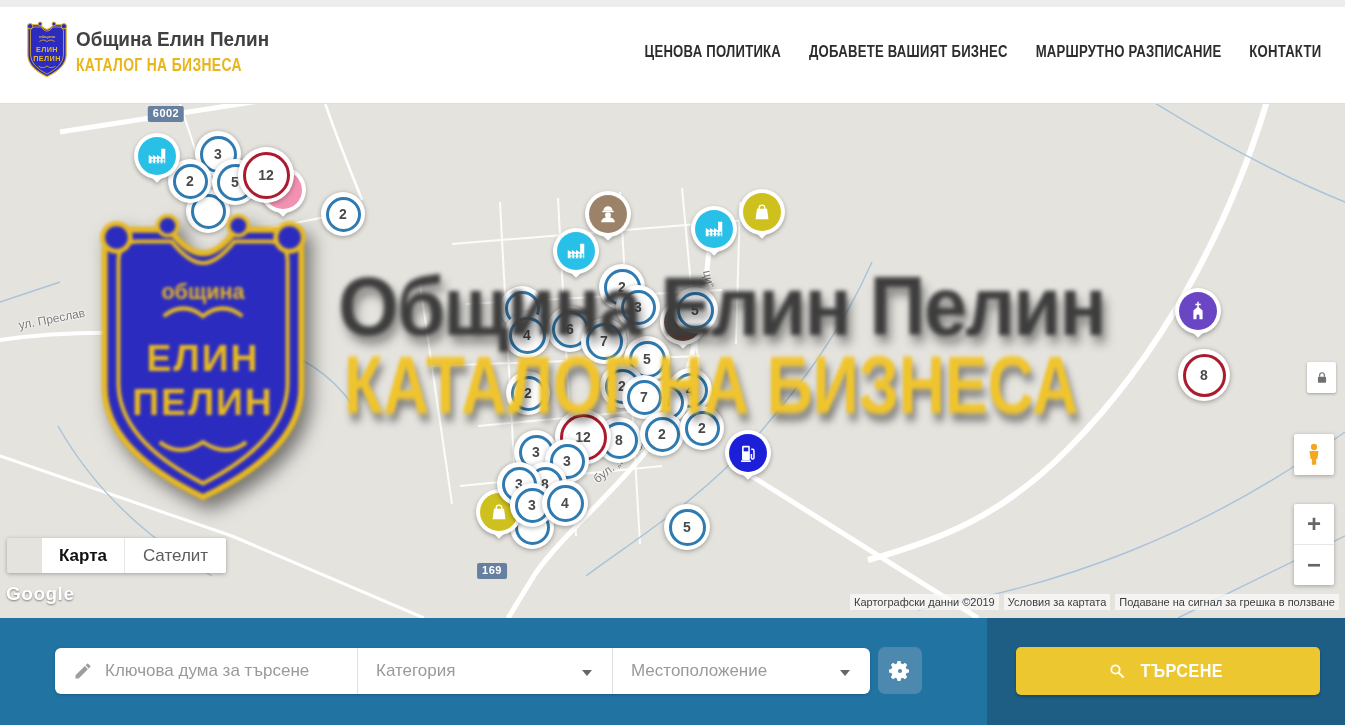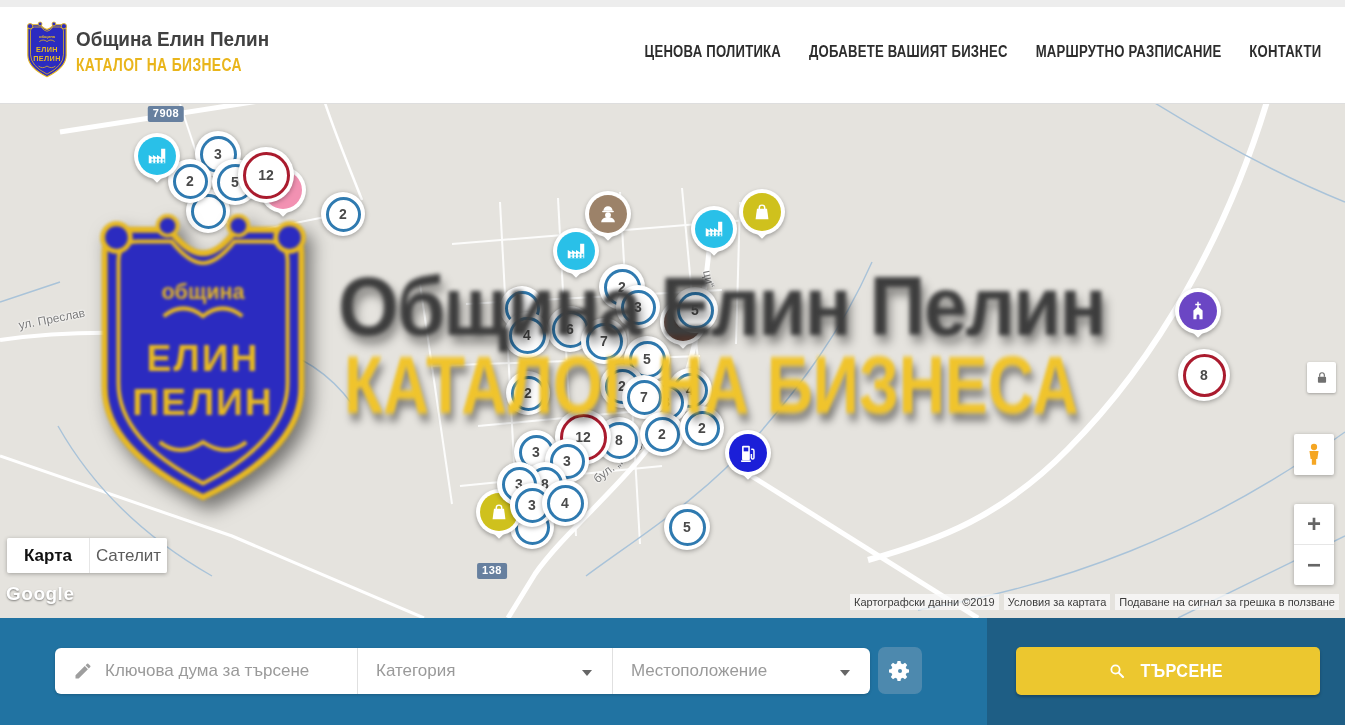--- a/index.html
+++ b/index.html
@@ -36,22 +36,22 @@
   .pin .icn { display:flex; }
 
   
   #wm-shield { position:absolute; left:85px; top:106px; width:236px; height:299px; z-index:40; filter:blur(1.8px) drop-shadow(7px 10px 9px rgba(0,0,0,.5)); pointer-events:none; }
   #wm-title { position:absolute; left:338px; top:154px; font-size:84px; font-weight:bold; color:#3d3d3d; white-space:nowrap; letter-spacing:-2px; transform:scaleX(.93); transform-origin:left; z-index:40; filter:blur(2.2px); text-shadow:4px 8px 10px rgba(0,0,0,.45); pointer-events:none; }
   #wm-subtitle { position:absolute; left:344px; top:234px; font-size:82px; font-weight:bold; color:#f0c42c; white-space:nowrap; transform:scaleX(.78); transform-origin:left; z-index:40; filter:blur(2.2px); text-shadow:4px 8px 9px rgba(0,0,0,.45); pointer-events:none; }
 
   
   #maptype { position:absolute; left:7px; top:434px; height:35px; display:flex; box-shadow:0 1px 4px rgba(0,0,0,.3); z-index:60; border-radius:2px; overflow:hidden; }
   #maptype div { background:#fff; display:flex; align-items:center; justify-content:center; font-size:17px; cursor:pointer; }
-  #btn-map { width:82px; font-weight:bold; color:#111; }
-  #btn-sat { width:78px; color:#5c5c5c; border-left:1px solid #e6e6e6; }
+  #btn-map { width:82px; font-weight:bold; color:#111;margin-left:35px; }
+  #btn-sat { width:102px; color:#5c5c5c; border-left:1px solid #e6e6e6; }
   #google-logo { position:absolute; left:6px; top:479px; font-size:19px; font-weight:bold; color:#fff; letter-spacing:.5px; z-index:60; text-shadow:0 1px 2px rgba(0,0,0,.45); cursor:pointer; }
   #attribution { position:absolute; right:6px; top:490px; display:flex; gap:5px; z-index:60; font-size:11px; color:#3c3c3c; }
   #attribution span { background:rgba(250,250,250,.75); padding:2px 4px; white-space:nowrap; }
   #lock-btn { position:absolute; left:1307px; top:258px; width:29px; height:31px; background:#fff; border-radius:2px; box-shadow:0 1px 3px rgba(0,0,0,.3); display:flex; align-items:center; justify-content:center; z-index:60; cursor:pointer; }
   #pegman-btn { position:absolute; left:1294px; top:330px; width:40px; height:41px; background:#fff; border-radius:2px; box-shadow:0 1px 4px rgba(0,0,0,.3); display:flex; align-items:center; justify-content:center; z-index:60; cursor:pointer; }
   #zoom-panel { position:absolute; left:1294px; top:400px; width:40px; height:81px; background:#fff; border-radius:2px; box-shadow:0 1px 4px rgba(0,0,0,.3); z-index:60; display:flex; flex-direction:column; }
   #zoom-panel div { flex:1; display:flex; align-items:center; justify-content:center; font-size:24px; color:#666; cursor:pointer; font-weight:bold; }
   #zoom-in { border-bottom:1px solid #e6e6e6; }
 
   
@@ -110,22 +110,22 @@
         <path d="M1345,432 L1178,514"></path>
         <path d="M58,322 C92,382 142,432 212,472"></path>
         <path d="M262,241 C300,250 330,270 352,300"></path>
       </g>
     </svg>
 
     <div id="labels-layer">
         <div class="street-label" style="left: 18px; top: 208px; transform: rotate(-11deg);">ул. Преслав</div>
         <div class="street-label" style="left: 585px; top: 340px; transform: rotate(-38deg);">бул. „Новоселци“</div>
         <div class="street-label" style="left: 700px; top: 168px; transform: rotate(78deg);">ци“</div>
-        <div class="road-badge" style="left: 166px; top: 10px;">7908</div>
-        <div class="road-badge" style="left: 492px; top: 467px;">138</div>
+        <div class="road-badge" style="left: 166px; top: 10px;">6002</div>
+        <div class="road-badge" style="left: 492px; top: 467px;">169</div>
       </div>
     <div id="markers">
         <div class="cluster" style="left: 186px; top: 85px; width: 44px; height: 44px;">
           <div class="ring" style="border-color: rgb(47, 122, 176);">
             <span></span>
           </div>
         </div>
         <div class="cluster" style="left: 195px; top: 27px; width: 46px; height: 46px;">
           <div class="ring" style="border-color: rgb(47, 122, 176);">
             <span>3</span>

